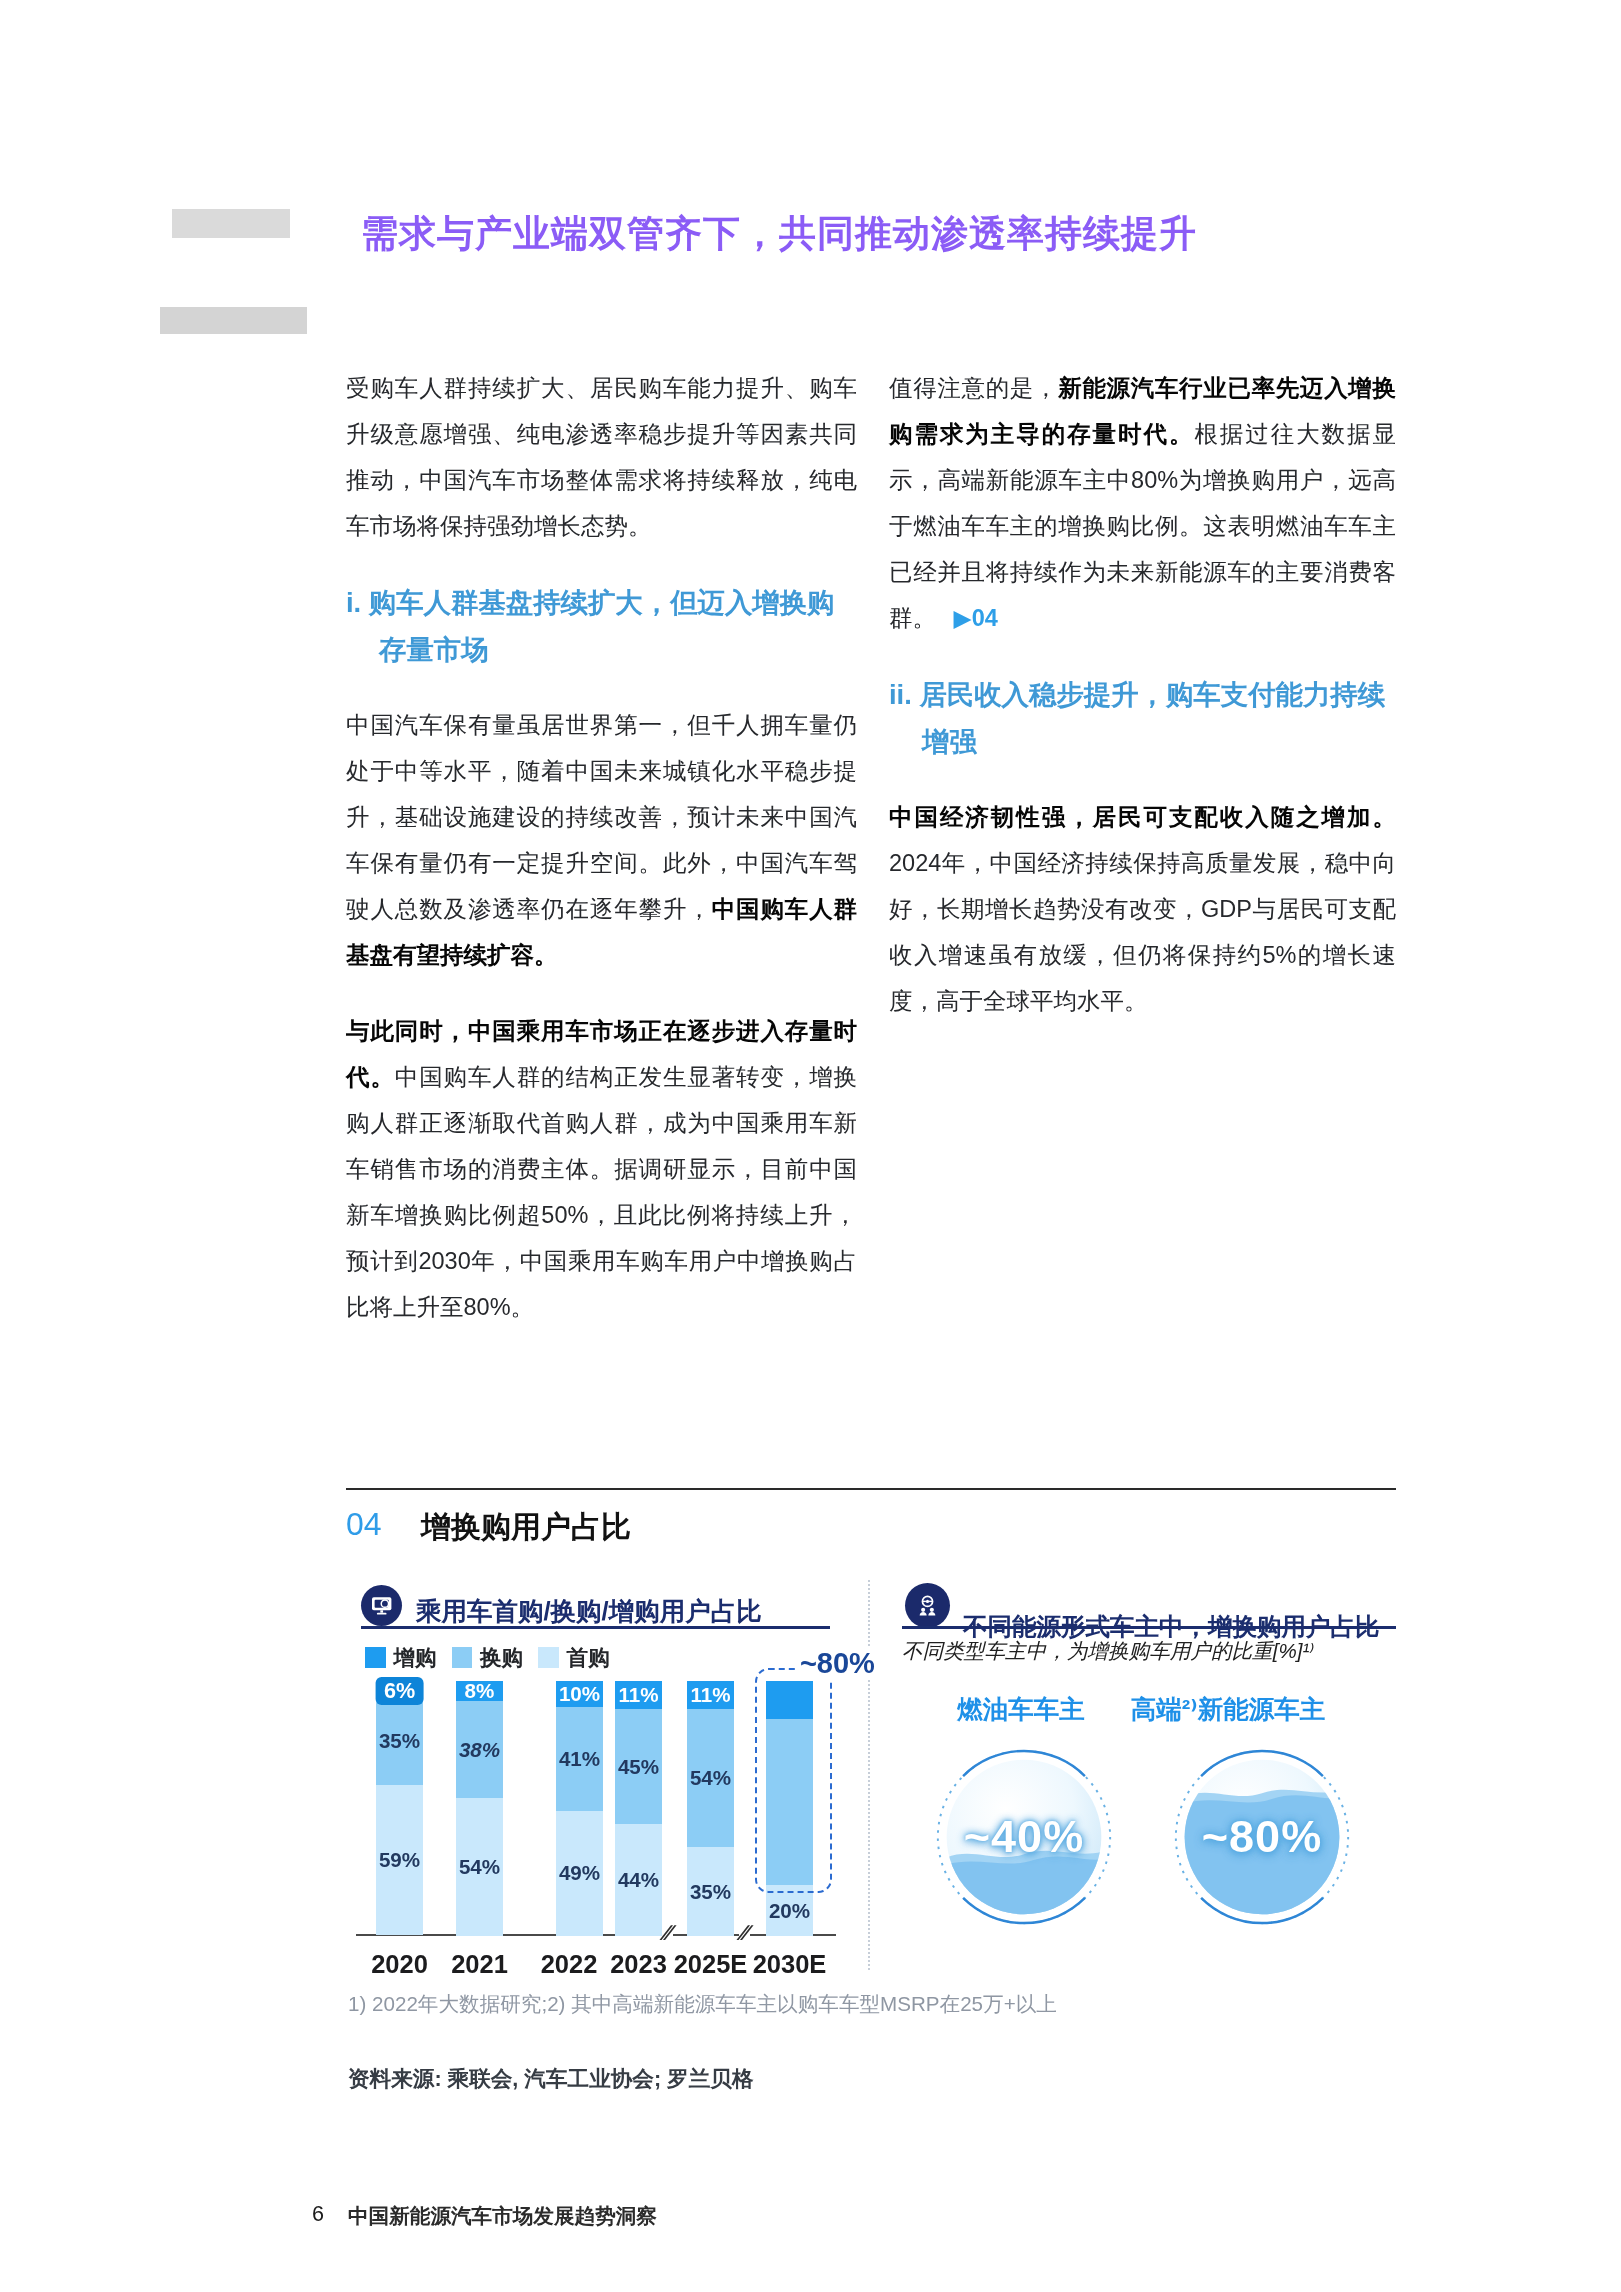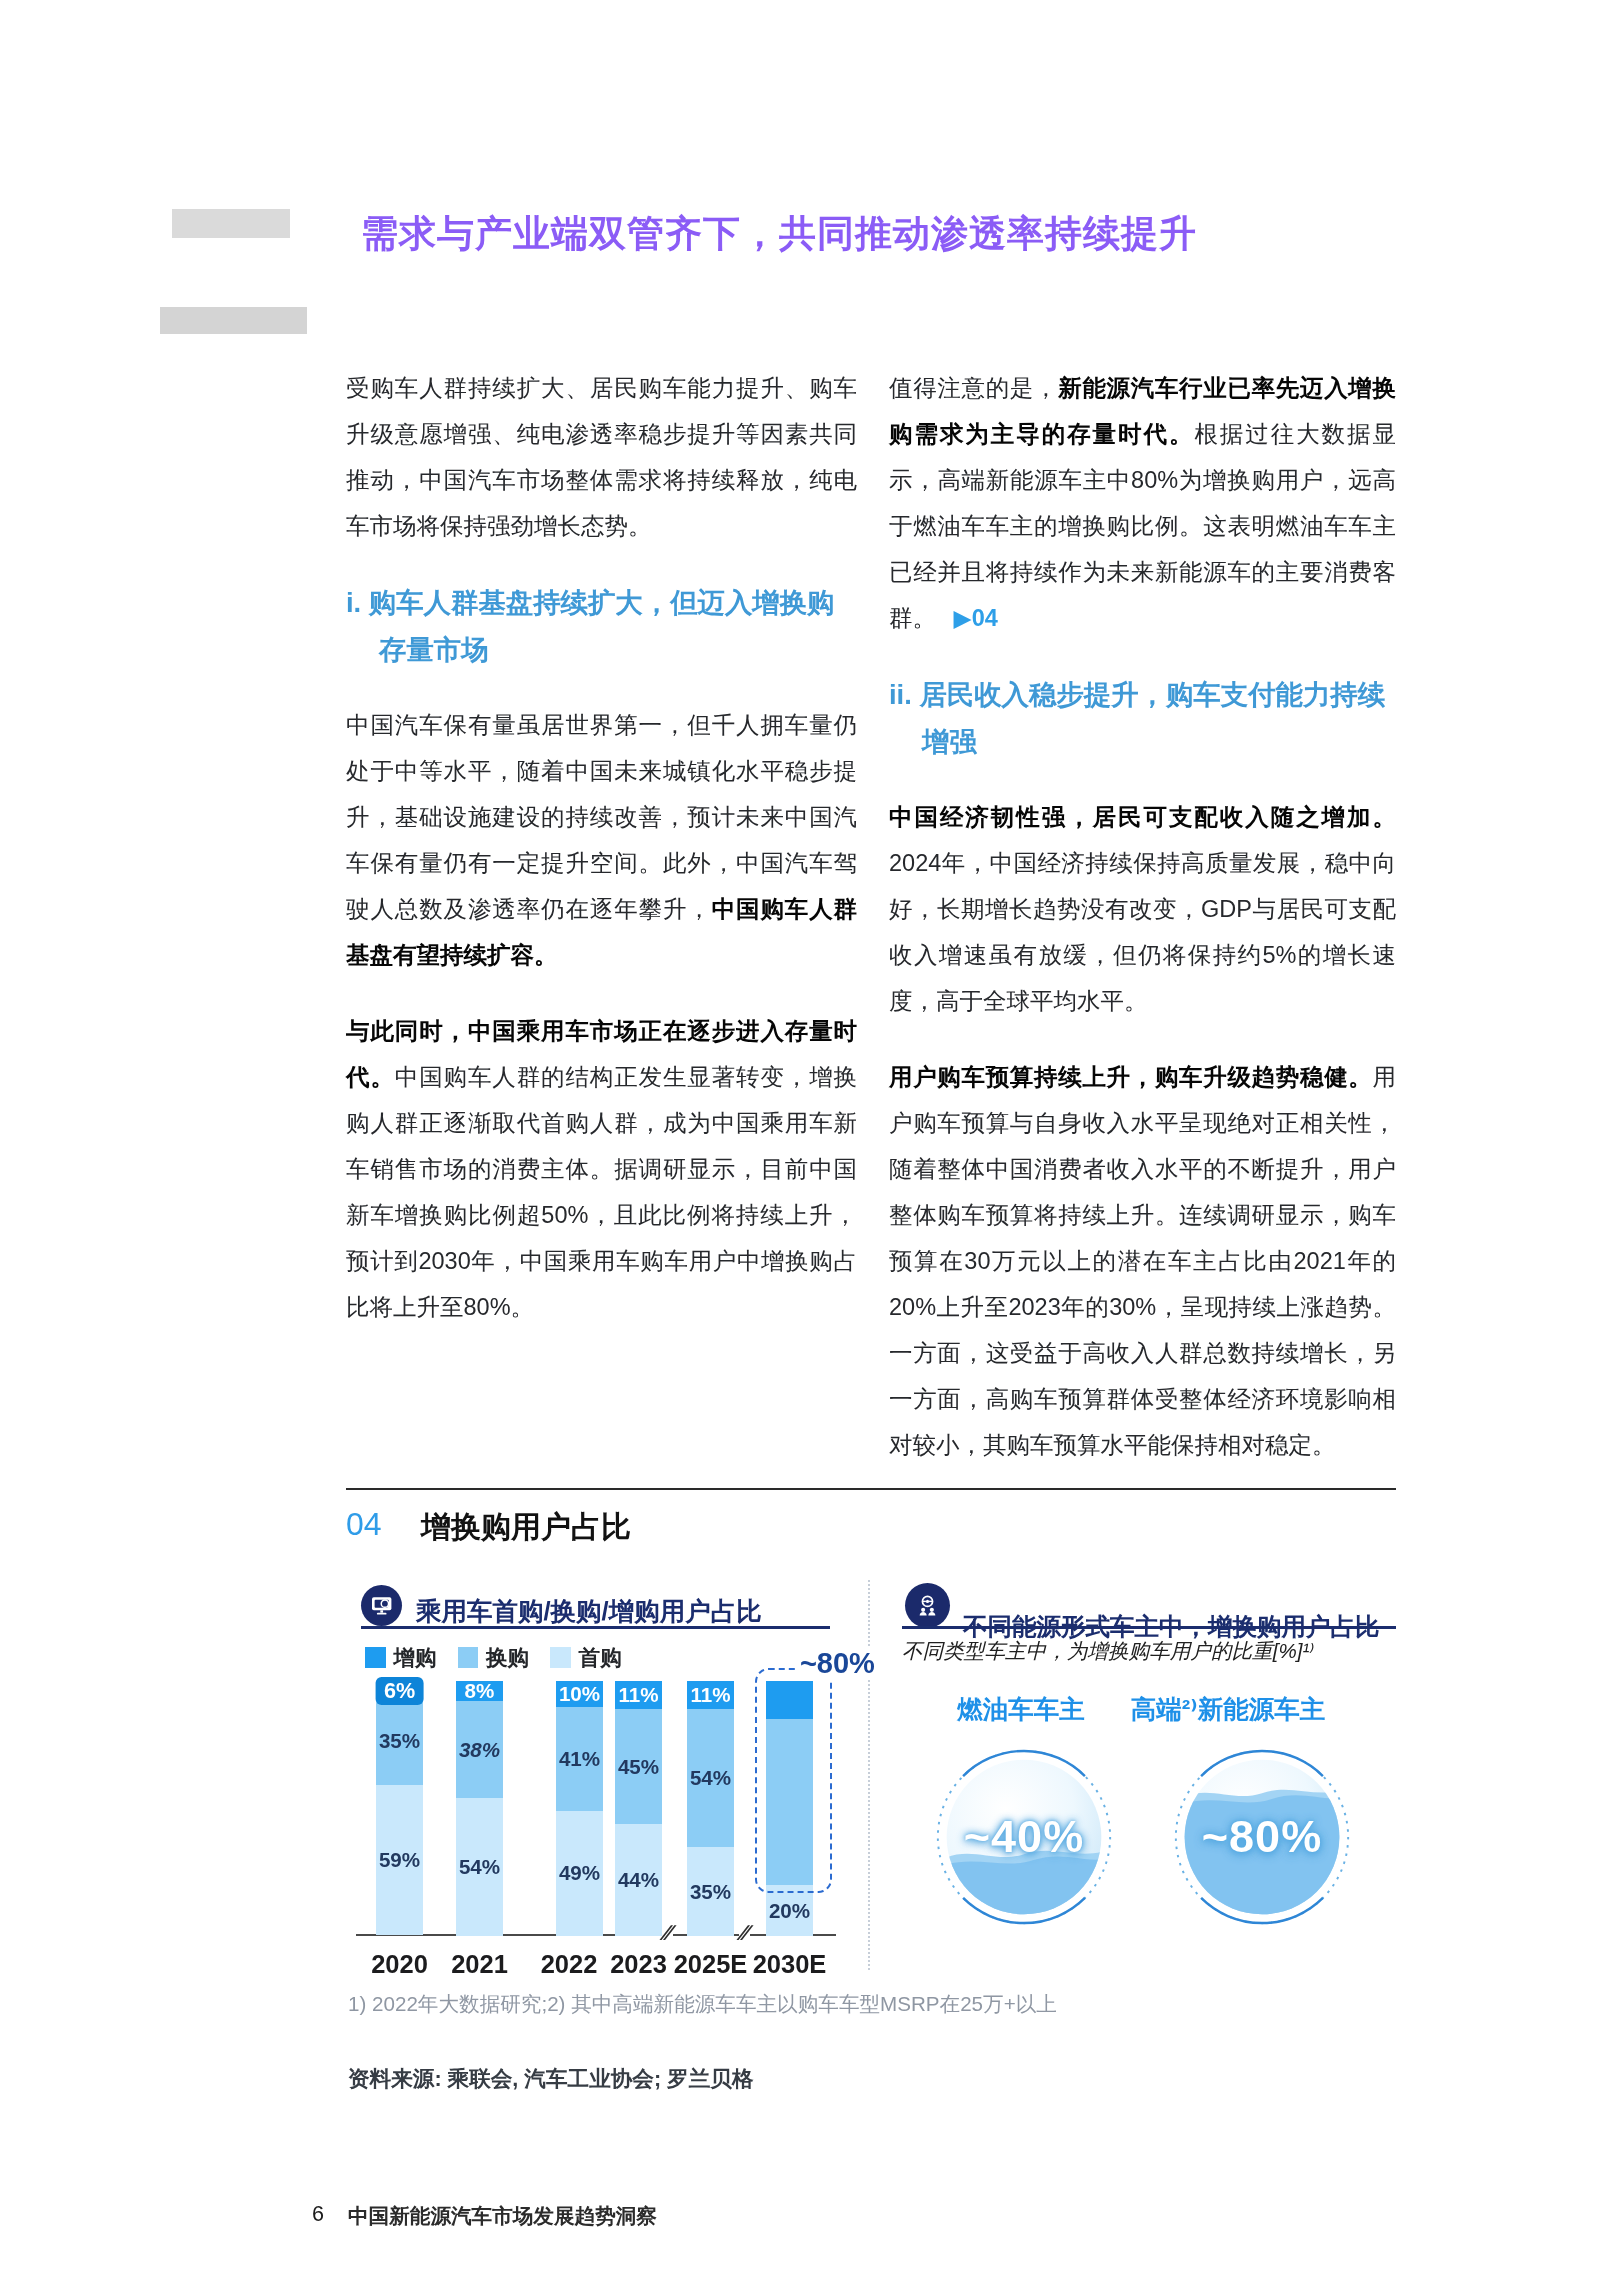--- a/index.html
+++ b/index.html
@@ -39,21 +39,21 @@
   .icon-left{left:361px;top:1585px;width:41px;height:41px;}
   .icon-right{left:905px;top:1583px;width:45px;height:45px;}
   .panel-title{font-weight:800;color:#1b2d6e;}
   .pt-left{left:416px;top:1594px;font-size:25.5px;}
   .pt-right{left:963px;top:1594px;font-size:24.5px;margin-top:16px;}
   .underline{height:2.9px;background:#1b2d6e;}
   .ul-left{left:361px;top:1626px;width:469px;}
   .ul-right{left:902px;top:1626px;width:494px;}
   .subtitle{left:902px;top:1637px;font-size:20.6px;font-style:italic;color:#202020;}
   
-  .legend{left:365px;top:1643px;display:flex;gap:21px;align-items:center;}
+  .legend{left:365px;top:1643px;display:flex;gap:15px;align-items:center;}
   .lg-item{display:flex;align-items:center;gap:7.8px;font-size:21.6px;font-weight:700;color:#24262a;}
   .lg-sq{width:20.6px;height:20.6px;display:inline-block;}
   
   .barchart{left:348px;top:1681px;width:505px;height:255px;}
   .bar{position:absolute;top:0;width:47px;height:255px;display:flex;flex-direction:column;}
   .seg{position:relative;display:flex;align-items:center;justify-content:center;}
   .seglab{font-size:20.6px;font-weight:700;}
   .seglab.white{color:#ffffff;}
   .seglab.dark{color:#22395f;}
   .seglab.badge{
@@ -104,21 +104,20 @@
     <p><span>受购车人群持续扩大、居民购车能力提升、购车升级意愿增强、纯电渗透率稳步提升等因素共同推动，中国汽车市场整体需求将持续释放，纯电车市场将保持强劲增长态势。</span></p>
     <h3 class="h-blue">i. 购车人群基盘持续扩大，但迈入增换购存量市场</h3>
     <p><span>中国汽车保有量虽居世界第一，但千人拥车量仍处于中等水平，随着中国未来城镇化水平稳步提升，基础设施建设的持续改善，预计未来中国汽车保有量仍有一定提升空间。此外，中国汽车驾驶人总数及渗透率仍在逐年攀升，</span><b>中国购车人群基盘有望持续扩容。</b></p>
     <p><b>与此同时，中国乘用车市场正在逐步进入存量时代。</b><span>中国购车人群的结构正发生显著转变，增换购人群正逐渐取代首购人群，成为中国乘用车新车销售市场的消费主体。据调研显示，目前中国新车增换购比例超50%，且此比例将持续上升，预计到2030年，中国乘用车购车用户中增换购占比将上升至80%。</span></p>
   </div>
 
   <div class="col col-right">
     <p><span>值得注意的是，</span><b>新能源汽车行业已率先迈入增换购需求为主导的存量时代。</b><span>根据过往大数据显示，高端新能源车主中80%为增换购用户，远高于燃油车车主的增换购比例。这表明燃油车车主已经并且将持续作为未来新能源车的主要消费客群。</span><span class="ref">▶04</span></p>
     <h3 class="h-blue">ii. 居民收入稳步提升，购车支付能力持续增强</h3>
     <p><b>中国经济韧性强，居民可支配收入随之增加。</b><span>2024年，中国经济持续保持高质量发展，稳中向好，长期增长趋势没有改变，GDP与居民可支配收入增速虽有放缓，但仍将保持约5%的增长速度，高于全球平均水平。</span></p>
-    <p><b>用户购车预算持续上升，购车升级趋势稳健。</b><span>用户购车预算与自身收入水平呈现绝对正相关性，随着整体中国消费者收入水平的不断提升，用户整体购车预算将持续上升。连续调研显示，购车预算在30万元以上的潜在车主占比由2021年的20%上升至2023年的30%，呈现持续上涨趋势。一方面，这受益于高收入人群总数持续增长，另一方面，高购车预算群体受整体经济环境影响相对较小，其购车预算水平能保持相对稳定。</span></p>
   </div>
 
   <div class="abs rule"></div>
   <span class="abs ex-num">04</span>
   <span class="abs ex-title">增换购用户占比</span>
 
   <div class="abs icon-circle icon-left">
     <svg width="27.4" height="27.4" viewBox="0 0 24 24">
       <rect x="3.5" y="4.5" width="17" height="11.5" rx="1.6" fill="#ffffff"></rect>
       <rect x="5.8" y="6.8" width="12.4" height="7" rx="0.8" fill="#1b2a6b"></rect>

